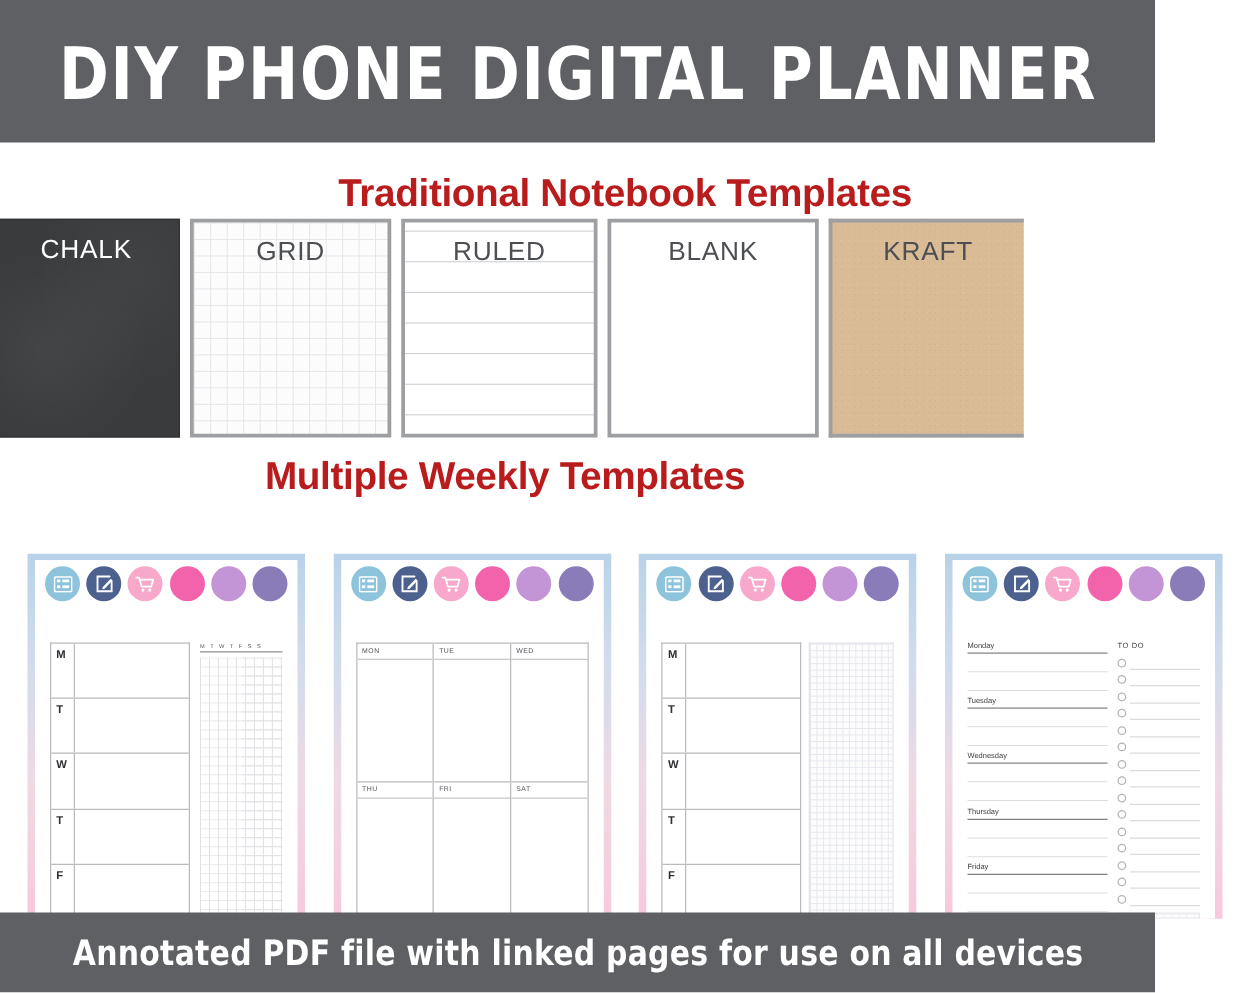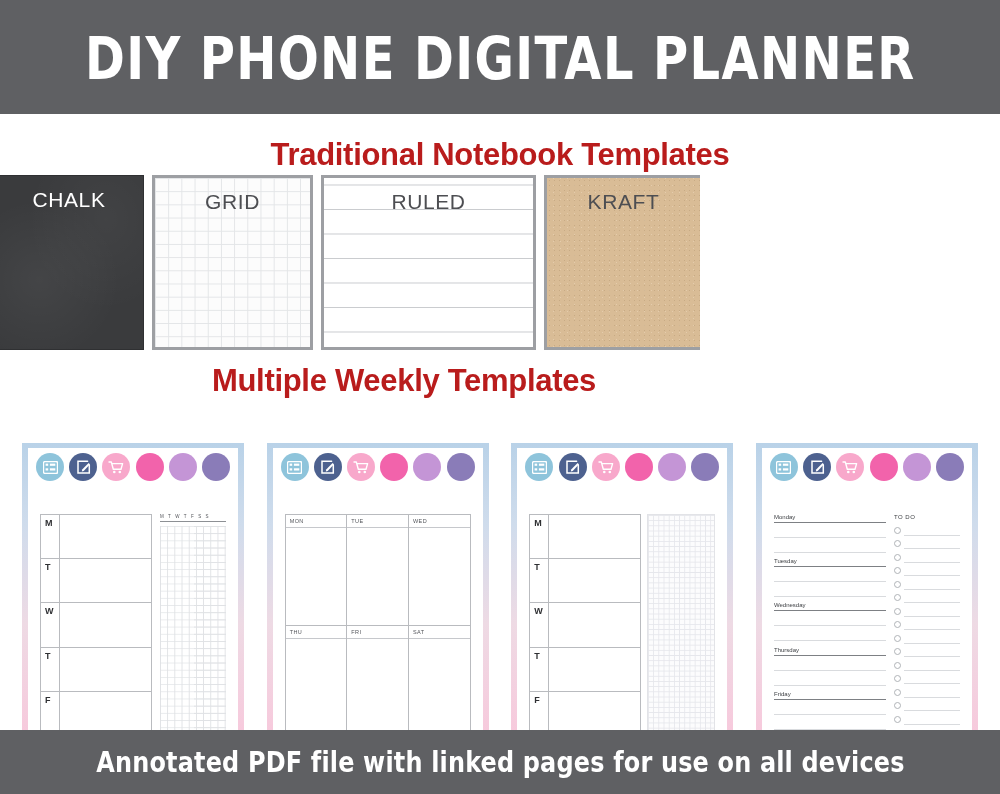--- a/index.html
+++ b/index.html
@@ -16,21 +16,21 @@
     position: relative;
   }
 
   
   .bar {
     background: #5f6063;
     color: #ffffff;
     display: flex;
     align-items: center;
     justify-content: center;
-    width: 1000px;
+    width: 924px;
     box-sizing: border-box;
   }
   .header-bar {
     height: 114px;
   }
   .header-title {
     font-family: "Liberation Sans Narrow", "DejaVu Sans Condensed", "Liberation Sans", sans-serif;
     font-size: 58px;
     font-weight: 700;
     letter-spacing: 1.5px;
@@ -128,21 +128,21 @@
 
   .nb-dot {
     width: 169px;
     background-color: #fcfcfc;
     background-image: radial-gradient(#b9bbbf 1.1px, transparent 1.2px);
     background-size: 13.2px 13.2px;
     border: 3px solid #9d9fa3;
   }
 
   .nb-ruled {
-    width: 215px;
+    width: 157px;
     background-color: #ffffff;
     background-image: linear-gradient(to bottom, #c9cbcf 1px, transparent 1px);
     background-size: 100% 24.5px;
     background-position: 0 31px;
     border: 3px solid #9d9fa3;
   }
 
   .nb-blank {
     width: 169px;
     background: #ffffff;
@@ -418,20 +418,23 @@
 
   <div class="nb-card nb-grid">
     <div class="nb-label">GRID</div>
   </div>
 
 
   <div class="nb-card nb-ruled">
     <div class="nb-label">RULED</div>
   </div>
 
+  <div class="nb-card nb-blank">
+    <div class="nb-label">BLANK</div>
+  </div>
 
   <div class="nb-card nb-kraft">
     <div class="nb-label">KRAFT</div>
   </div>
 
 </div>
 
 <div style="position:absolute; top:363px; left:0; width:808px;">
   <div class="section-heading" id="weekly-heading" style="margin-top:0;">Multiple Weekly Templates</div>
 </div>

